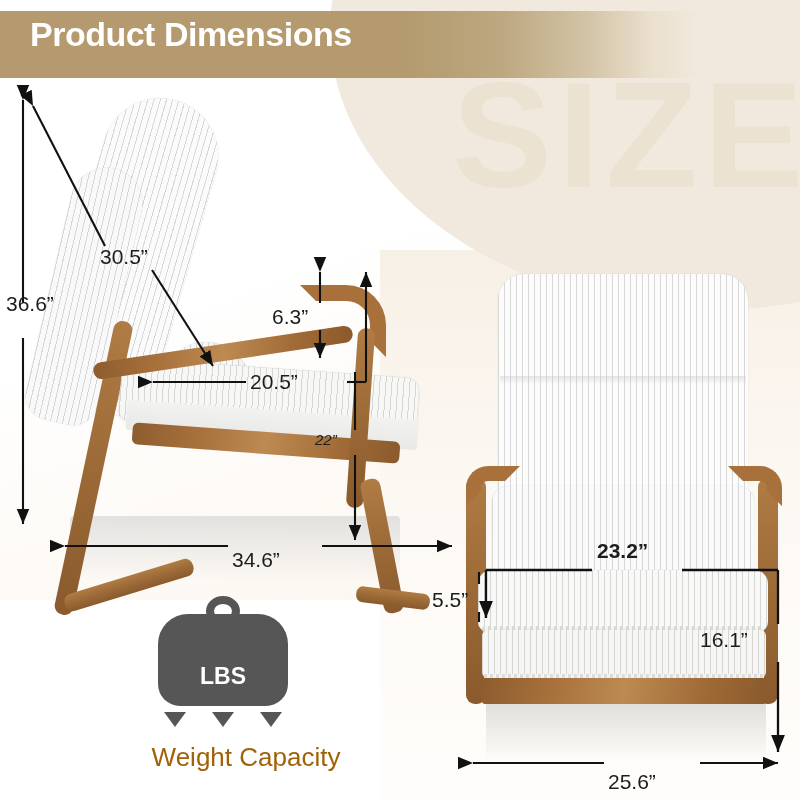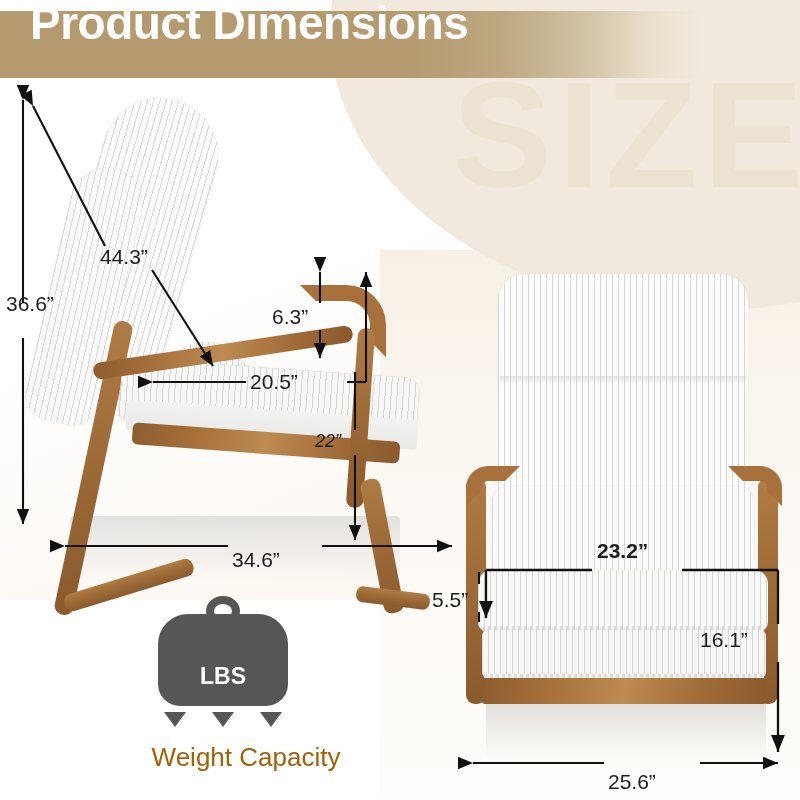--- a/index.html
+++ b/index.html
@@ -49,22 +49,22 @@
   .banner {
     position: absolute;
     left: 0; top: 11px;
     width: 700px; height: 67px;
     background: linear-gradient(90deg,
         #b49a6e 0%, #b49a6e 58%, #bda881 72%,
         #d3c4a6 84%, #eae0cd 93%, rgba(241,233,221,0) 100%);
   }
   .banner-title {
     position: absolute;
-    left: 30px; top: 1px;
-    font-size: 46px;
+    left: 30px; top: 12px;
+    font-size: 34px;
     font-weight: bold;
     color: #ffffff;
     letter-spacing: -0.5px;
     white-space: nowrap;
     line-height: 44px;
   }
 
   
   .chair-side { position: absolute; left: 0; top: 80px; width: 470px; height: 470px; }
 
@@ -292,21 +292,21 @@
     font-family: "Liberation Sans", sans-serif;
     font-size: 21px;
     color: #1d1d1d;
     white-space: nowrap;
   }
   .dim-label.ital { font-style: italic; }
   .lbl-36   { left: 6px;   top: 292px; }
   .lbl-252  { left: 100px; top: 245px; }
   .lbl-63   { left: 272px; top: 305px; }
   .lbl-205  { left: 250px; top: 370px; }
-  .lbl-22   { left: 315px; top: 431px; font-size: 18px; }
+  .lbl-22   { left: 315px; top: 431px; font-size: 15px; }
   .lbl-346  { left: 232px; top: 548px; }
   .lbl-232  { left: 597px; top: 539px; font-weight: bold; }
   .lbl-55   { left: 432px; top: 588px; text-align: center; }
   .lbl-161  { left: 700px; top: 628px; }
   .lbl-256  { left: 608px; top: 770px; }
 
   
   .wbadge { position: absolute; left: 140px; top: 596px; width: 210px; height: 190px; }
   .w-hook {
     position: absolute; left: 66px; top: 0px;
@@ -485,21 +485,21 @@
       <line x1="778" y1="662" x2="778" y2="752" stroke="#111" stroke-width="2.3" marker-end="url(#arS)"></line>
     </g>
 
     <g>
       <line x1="473" y1="763" x2="604" y2="763" stroke="#111" stroke-width="2.1" marker-start="url(#ar)"></line>
       <line x1="700" y1="763" x2="778" y2="763" stroke="#111" stroke-width="2.1" marker-end="url(#ar)"></line>
     </g>
   </svg>
 
   <div class="dim-label lbl-36">36.6”</div>
-  <div class="dim-label lbl-252">44.3”</div>
+  <div class="dim-label lbl-252">30.5”</div>
   <div class="dim-label lbl-63">6.3”</div>
   <div class="dim-label lbl-205">20.5”</div>
   <div class="dim-label lbl-22 ital">22”</div>
   <div class="dim-label lbl-346">34.6”</div>
   <div class="dim-label lbl-232">23.2”</div>
   <div class="dim-label lbl-55">5.5”</div>
   <div class="dim-label lbl-161">16.1”</div>
   <div class="dim-label lbl-256">25.6”</div>
 
   <div class="wbadge">

